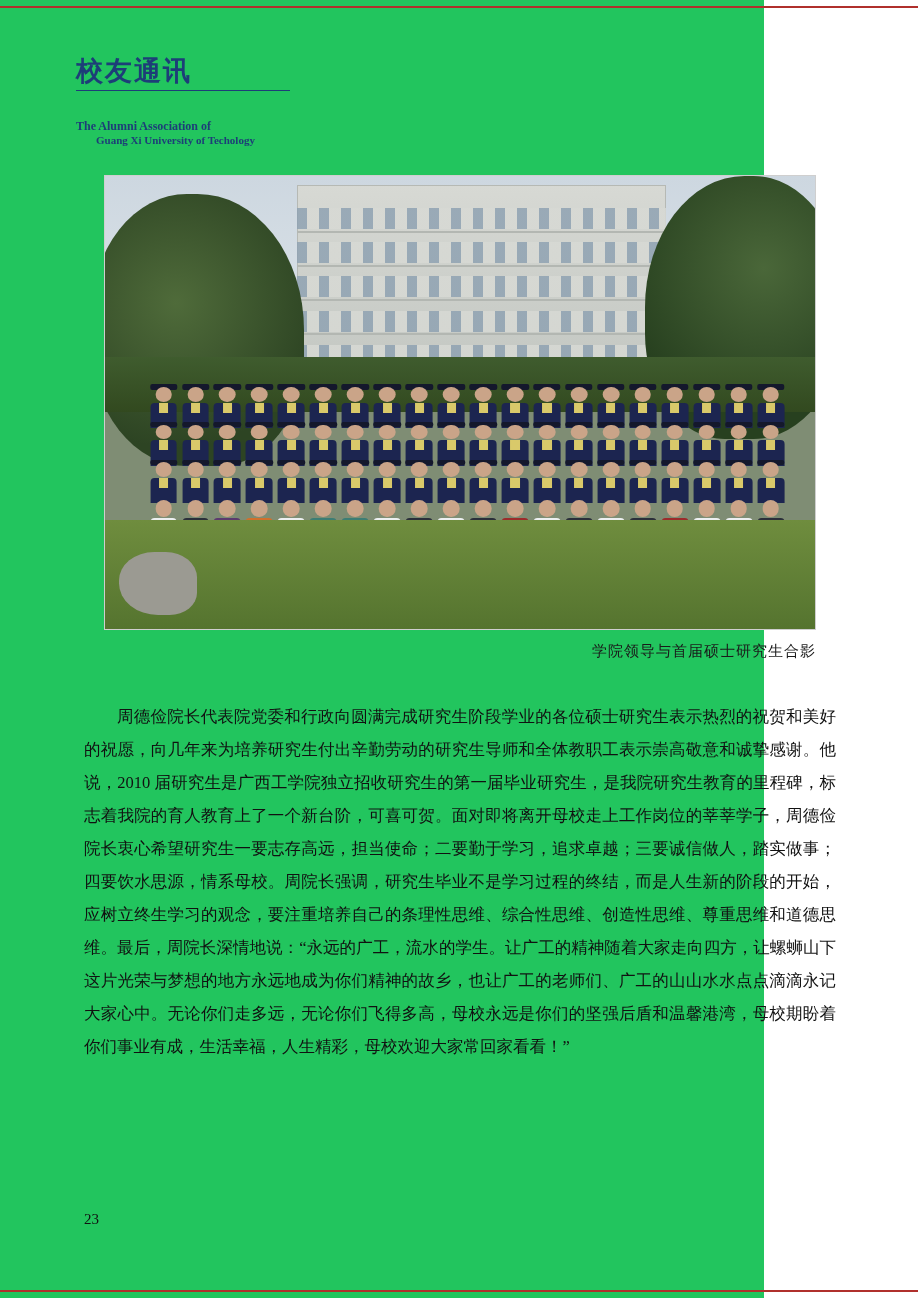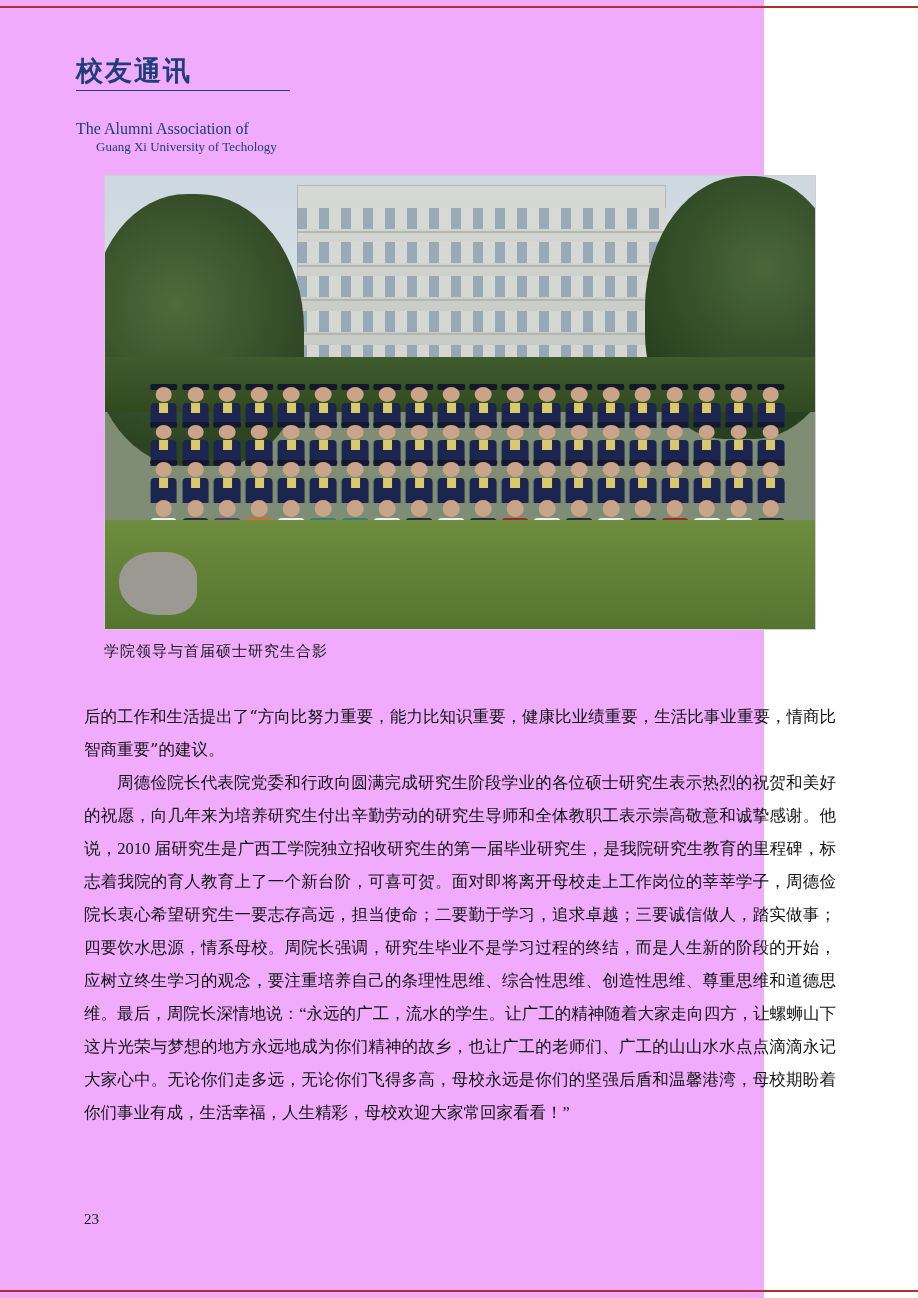--- a/index.html
+++ b/index.html
@@ -12,21 +12,21 @@
     height: 1298px;
     font-family: "Liberation Serif", "DejaVu Serif", serif;
     position: relative;
     overflow: hidden;
   }
   .page {
     position: absolute;
     left: 0; top: 0;
     width: 764px;
     height: 1298px;
-    background: #f0abfc;
+    background: #22c55e;
     box-sizing: border-box;
   }
   
   .edge-rule-top {
     position: absolute;
     left: 0; top: 6px;
     width: 918px; height: 2px;
     background: #b0302c;
   }
   .edge-rule-bottom {
@@ -50,30 +50,30 @@
     line-height: 1.1;
   }
   .masthead-rule {
     width: 214px;
     height: 1px;
     background: #1d3e78;
     margin: 4px 0 3px 0;
   }
   .masthead-en1 {
     font-family: "Liberation Serif", serif;
-    font-size: 16px;
-    font-weight: 400;
+    font-size: 12px;
+    font-weight: 700;
     color: #1d3e78;
     line-height: 1.25;
     margin-top: 28px;
   }
   .masthead-en2 {
     font-family: "Liberation Serif", serif;
-    font-size: 13px;
-    font-weight: 400;
+    font-size: 11px;
+    font-weight: 700;
     color: #1d3e78;
     line-height: 1.25;
     padding-left: 20px;
   }
 
   
   .figure {
     position: absolute;
     left: 104px;
     top: 175px;
@@ -203,21 +203,21 @@
     background: linear-gradient(#6f8d3e, #55742f);
   }
   .ph-rock {
     position: absolute;
     left: 2%; bottom: 3%;
     width: 11%; height: 14%;
     background: #9b9a92;
     border-radius: 45% 40% 35% 50%;
   }
   .caption {
-    text-align: left;
+    text-align: right;
     font-family: "DejaVu Serif", "Liberation Serif", serif;
     font-size: 15px;
     color: #1a1a1a;
     margin-top: 12px;
     letter-spacing: 1px;
   }
 
   
   .body-text {
     position: absolute;
@@ -672,19 +672,18 @@
         </div>
       </div>
 
       <div class="ph-lawn"></div>
       <div class="ph-rock"></div>
     </div>
     <div class="caption">学院领导与首届硕士研究生合影</div>
   </div>
 
   <div class="body-text">
-    <p>后的工作和生活提出了“方向比努力重要，能力比知识重要，健康比业绩重要，生活比事业重要，情商比智商重要”的建议。</p>
     <p class="indent">周德俭院长代表院党委和行政向圆满完成研究生阶段学业的各位硕士研究生表示热烈的祝贺和美好的祝愿，向几年来为培养研究生付出辛勤劳动的研究生导师和全体教职工表示崇高敬意和诚挚感谢。他说，2010 届研究生是广西工学院独立招收研究生的第一届毕业研究生，是我院研究生教育的里程碑，标志着我院的育人教育上了一个新台阶，可喜可贺。面对即将离开母校走上工作岗位的莘莘学子，周德俭院长衷心希望研究生一要志存高远，担当使命；二要勤于学习，追求卓越；三要诚信做人，踏实做事；四要饮水思源，情系母校。周院长强调，研究生毕业不是学习过程的终结，而是人生新的阶段的开始，应树立终生学习的观念，要注重培养自己的条理性思维、综合性思维、创造性思维、尊重思维和道德思维。最后，周院长深情地说：“永远的广工，流水的学生。让广工的精神随着大家走向四方，让螺蛳山下这片光荣与梦想的地方永远地成为你们精神的故乡，也让广工的老师们、广工的山山水水点点滴滴永记大家心中。无论你们走多远，无论你们飞得多高，母校永远是你们的坚强后盾和温馨港湾，母校期盼着你们事业有成，生活幸福，人生精彩，母校欢迎大家常回家看看！”</p>
   </div>
 
   <div class="page-number">23</div>
 
 </div>
 
 </body></html>

